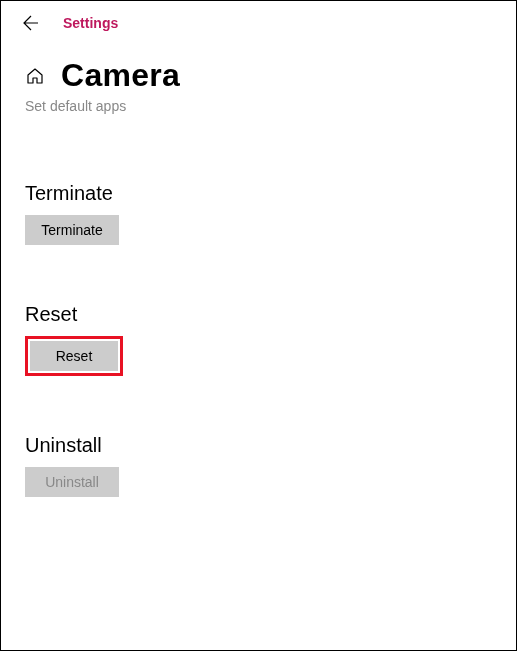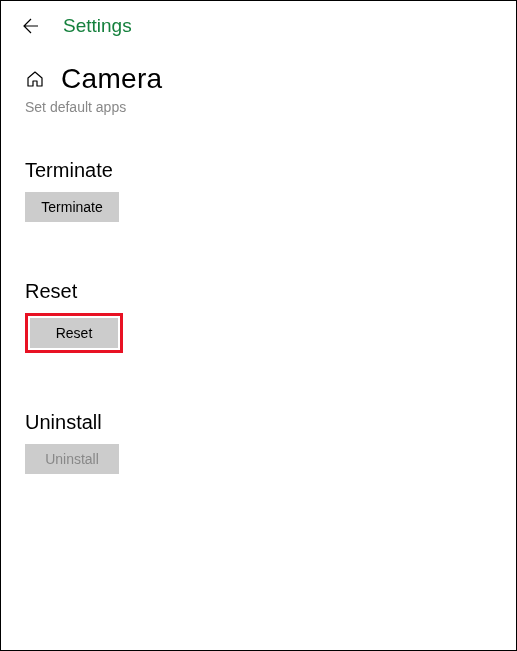--- a/index.html
+++ b/index.html
@@ -23,50 +23,50 @@
     .back-arrow {
       width: 16px;
       height: 16px;
       display: flex;
       align-items: center;
       justify-content: center;
       cursor: pointer;
     }
     .header-title {
       margin-left: 24px;
-      font-size: 19px;
-      font-weight: 400;
-      color: #15803d;
+      font-size: 14px;
+      font-weight: 700;
+      color: #be185d;
     }
     .main {
       padding: 18px 24px 0 24px;
     }
     .page-title-row {
       display: flex;
       align-items: center;
       margin-bottom: 4px;
     }
     .home-icon {
       width: 20px;
       height: 20px;
       display: flex;
       align-items: center;
       justify-content: center;
       margin-right: 16px;
     }
     .page-title {
-      font-size: 28px;
-      font-weight: 400;
+      font-size: 32px;
+      font-weight: 700;
       color: #000;
       letter-spacing: 0.3px;
     }
     .subtitle {
       font-size: 14px;
       color: #888;
-      margin-bottom: 44px;
+      margin-bottom: 68px;
     }
     .section {
       margin-bottom: 58px;
     }
     .section-heading {
       font-size: 20px;
       font-weight: 400;
       color: #000;
       margin-bottom: 10px;
     }

